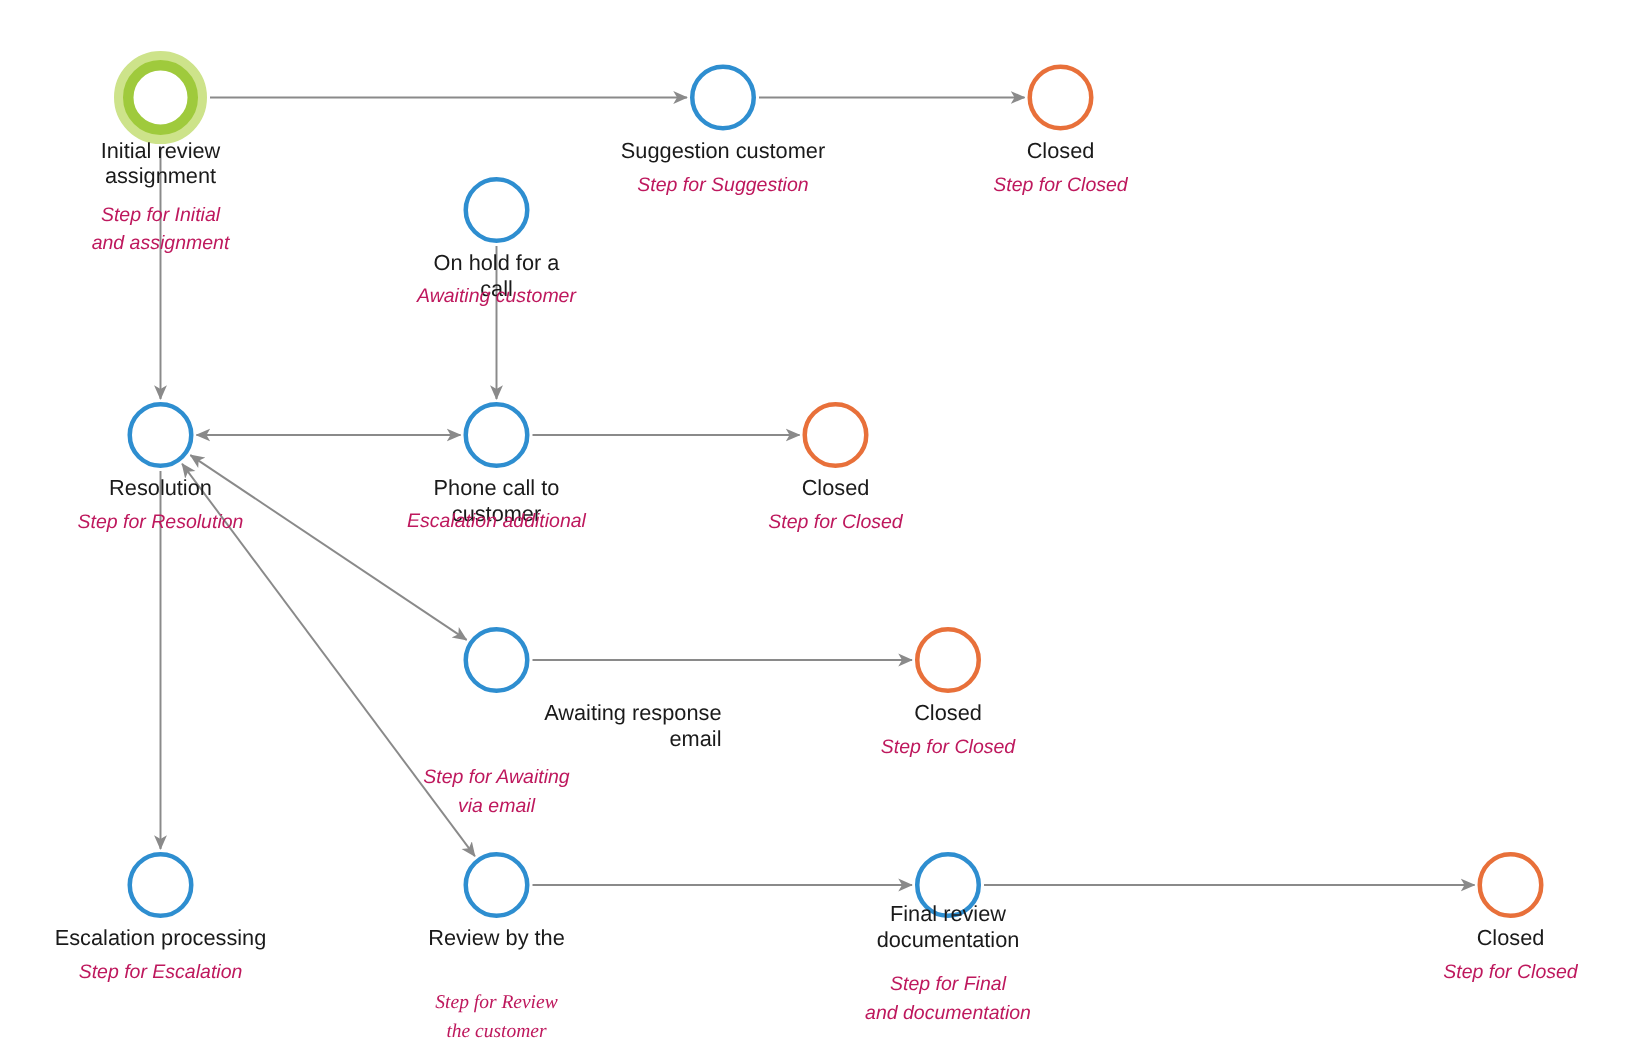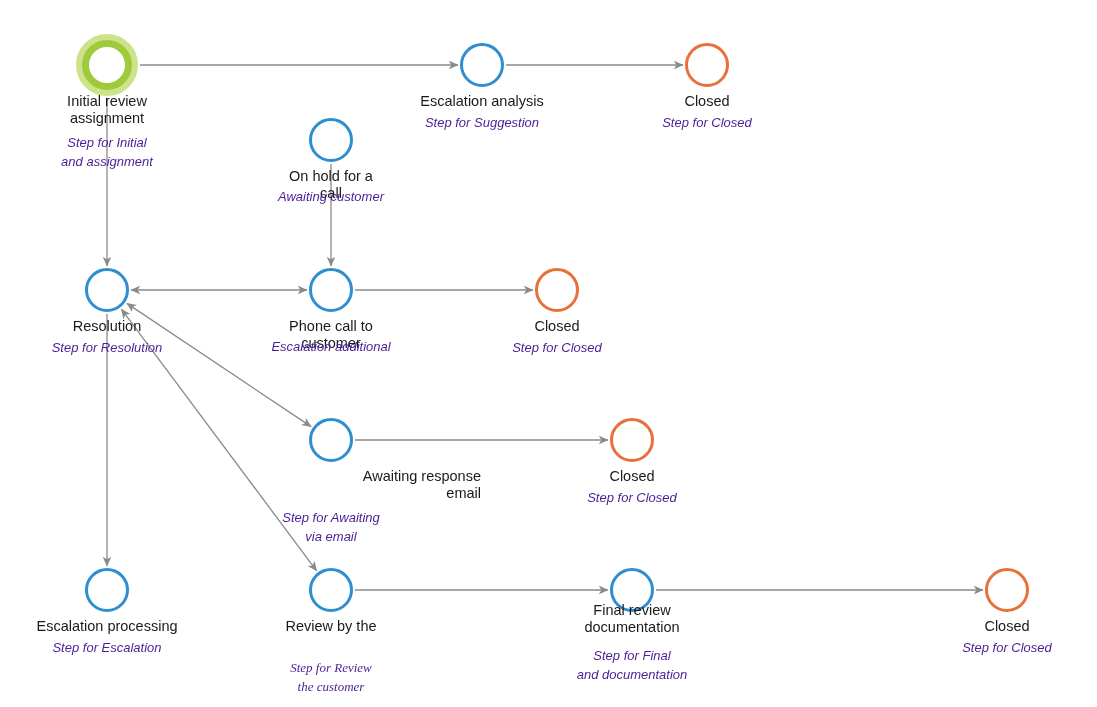--- a/index.html
+++ b/index.html
@@ -76,21 +76,21 @@
   }
   .node-title {
     font-size: 14.5px;
     color: #1a1a1a;
     line-height: 17px;
     white-space: pre-line;
   }
   .node-sub {
     font-size: 13px;
     font-style: italic;
-    color: #4c1d95;
+    color: #be185d;
     line-height: 19px;
     white-space: pre-line;
   }
 </style>
 </head>
 <body>
 
 <div id="canvas">
 
   <svg id="edge-layer" width="1097" height="707" viewBox="0 0 1097 707" xmlns="http://www.w3.org/2000/svg">
@@ -124,21 +124,21 @@
 assignment</div>
         </div>
         <div class="node-labels" style="top: 68px;">
           <div class="node-sub">Step for Initial
 and assignment</div>
         </div>
       </div>
       <div class="node" style="left: 482px; top: 65px;">
         <div class="node-ring ring-blue"></div>
         <div class="node-labels" style="top: 28px;">
-          <div class="node-title">Escalation analysis</div>
+          <div class="node-title">Suggestion customer</div>
         </div>
         <div class="node-labels" style="top: 48px;">
           <div class="node-sub">Step for Suggestion</div>
         </div>
       </div>
       <div class="node" style="left: 707px; top: 65px;">
         <div class="node-ring ring-orange"></div>
         <div class="node-labels" style="top: 28px;">
           <div class="node-title">Closed</div>
         </div>

